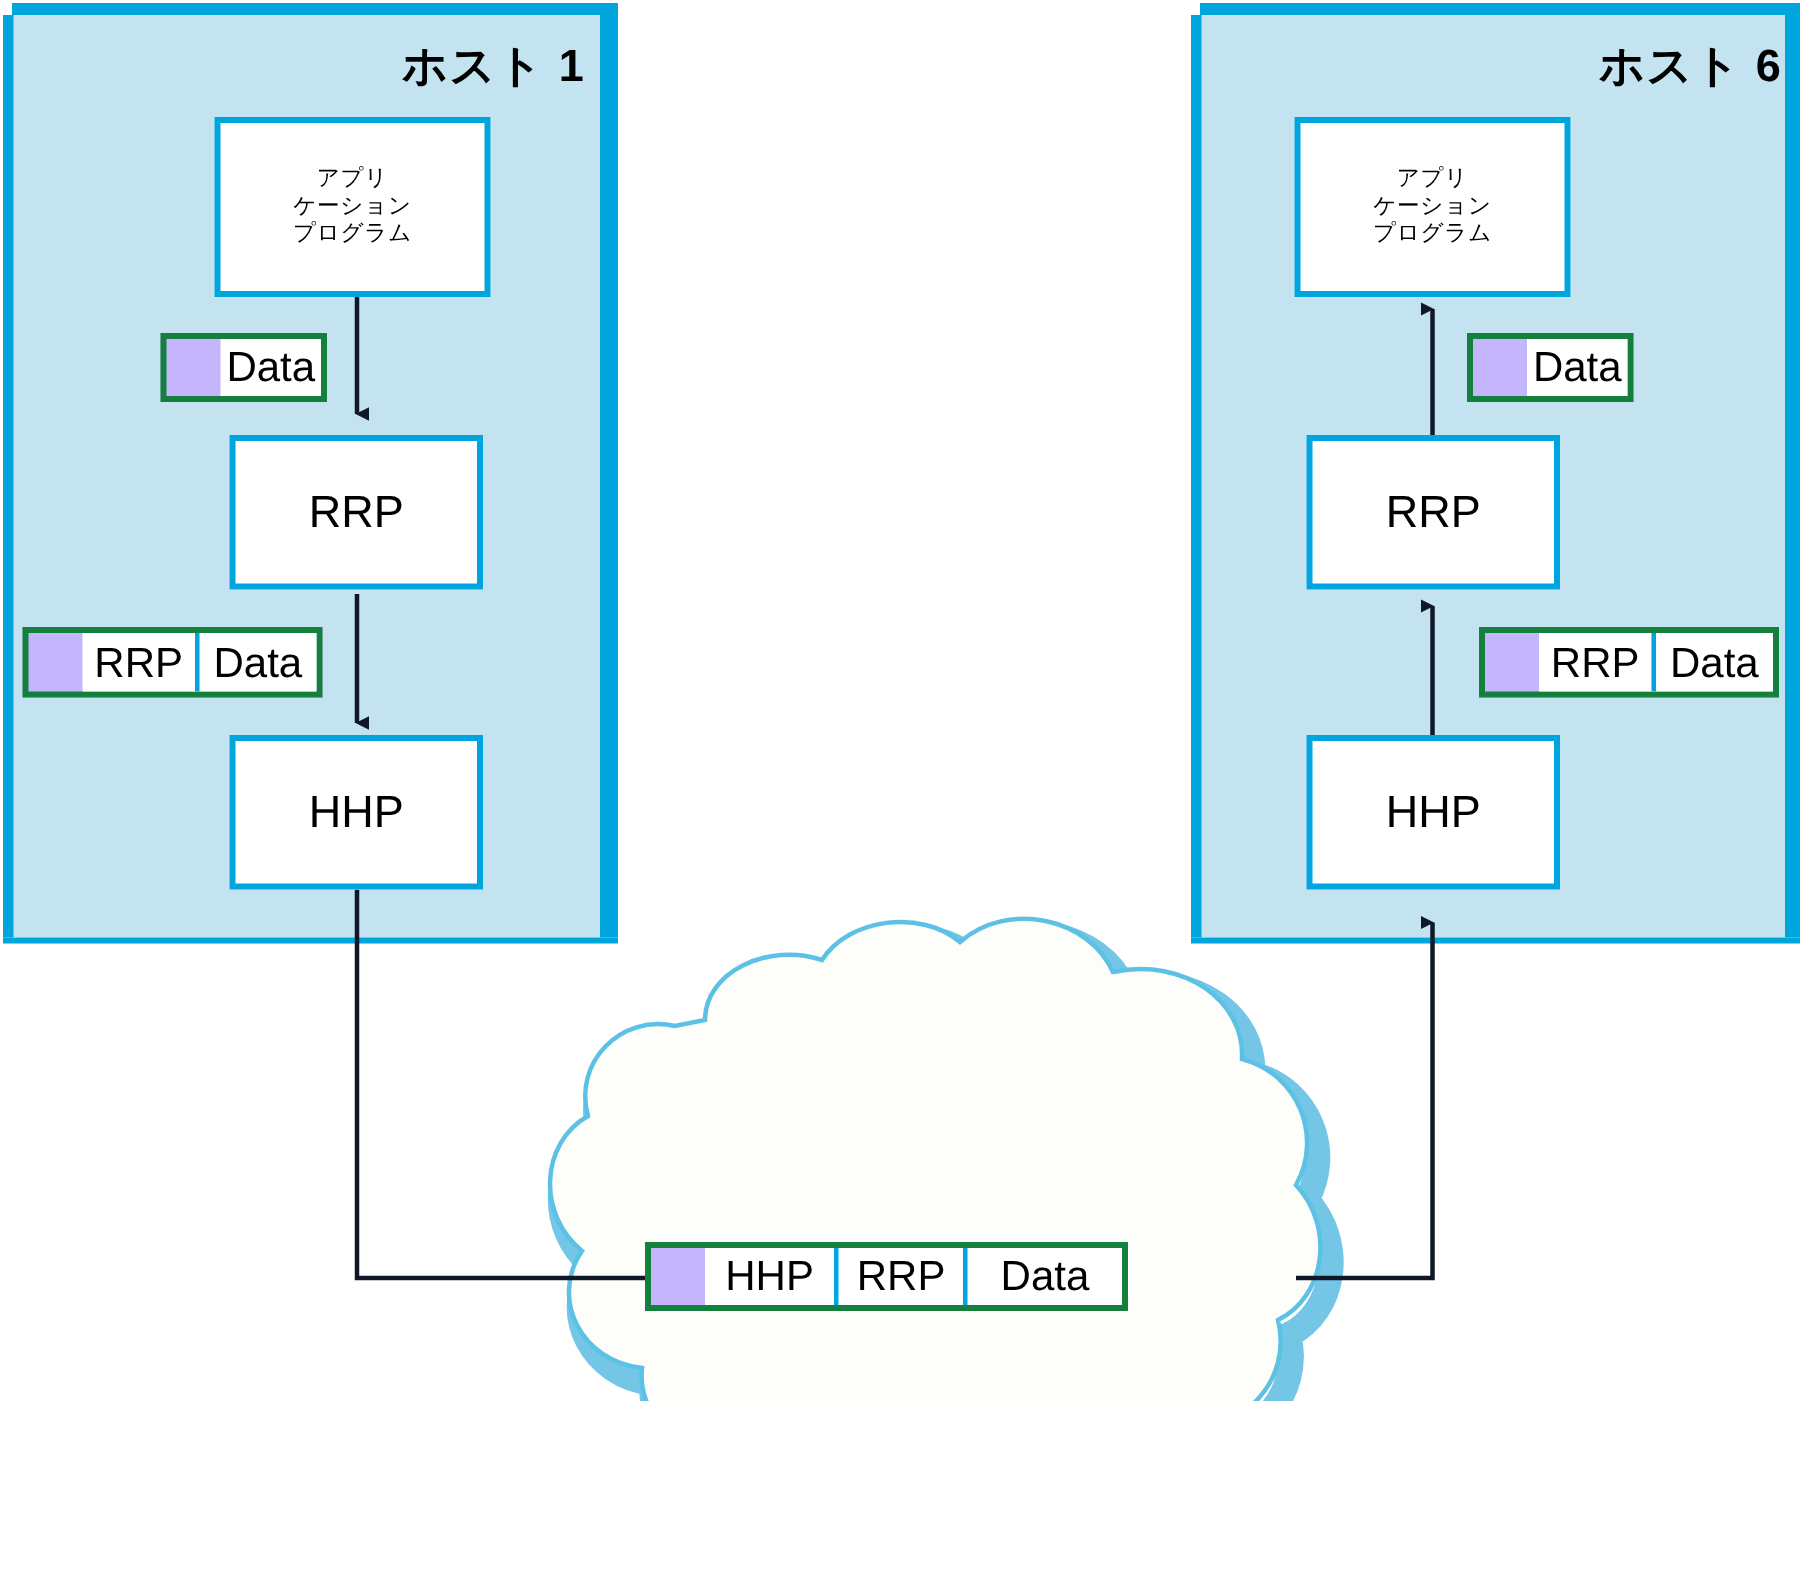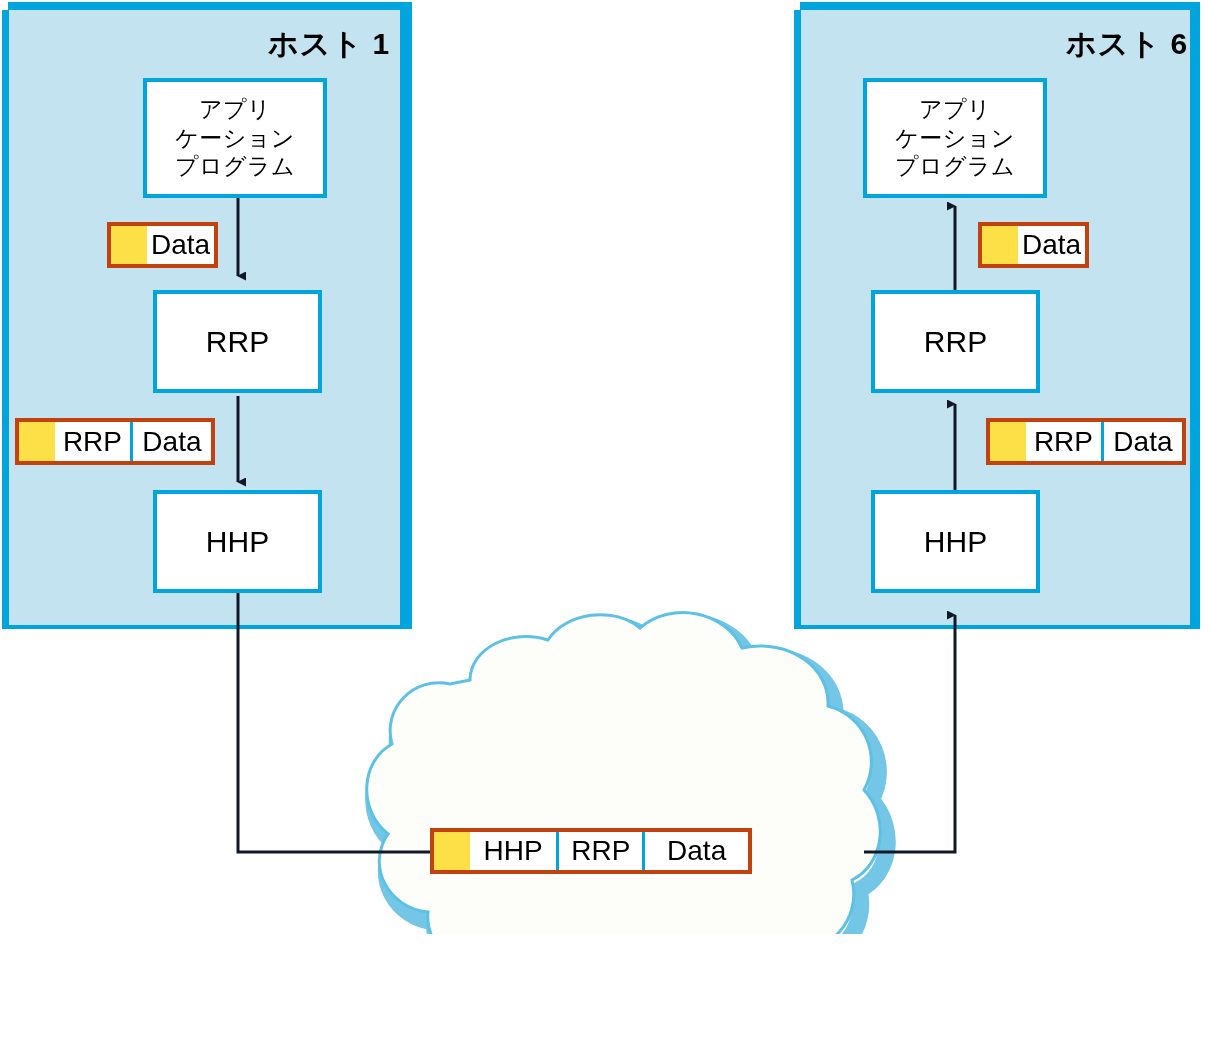--- a/index.html
+++ b/index.html
@@ -71,43 +71,43 @@
     align-items: center;
     justify-content: center;
     text-align: center;
     color: #000000;
   }
   .pbox .pbox-label {
     line-height: 1.24;
     white-space: pre-line;
   }
   .pbox.app .pbox-label {
-    font-size: 23px;
+    font-size: 15px;
     font-weight: normal;
     letter-spacing: 0.5px;
   }
   .pbox.proto .pbox-label {
     font-size: 30px;
   }
   .box-shadow {
     position: absolute;
     background: #0aa9e0;
     z-index: -1;
   }
   .shadow-wrap {
     position: absolute;
   }
 
   
   .packet {
     position: absolute;
     box-sizing: border-box;
     display: flex;
-    background: #fde047;
-    border: 4px solid #c2410c;
+    background: #c4b5fd;
+    border: 4px solid #15803d;
     padding-left: 36px;
   }
   .packet .seg {
     box-sizing: border-box;
     display: flex;
     align-items: center;
     justify-content: center;
     font-size: 28px;
     color: #000000;
     background: #ffffff;

